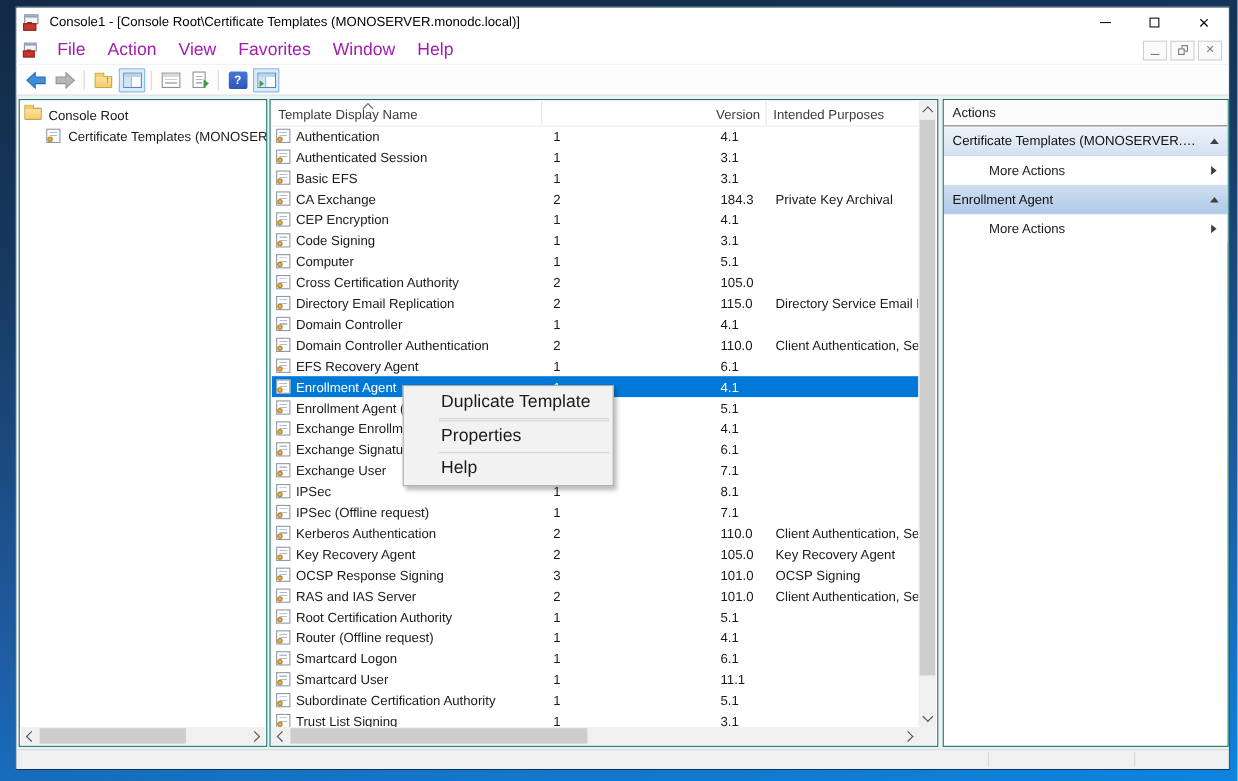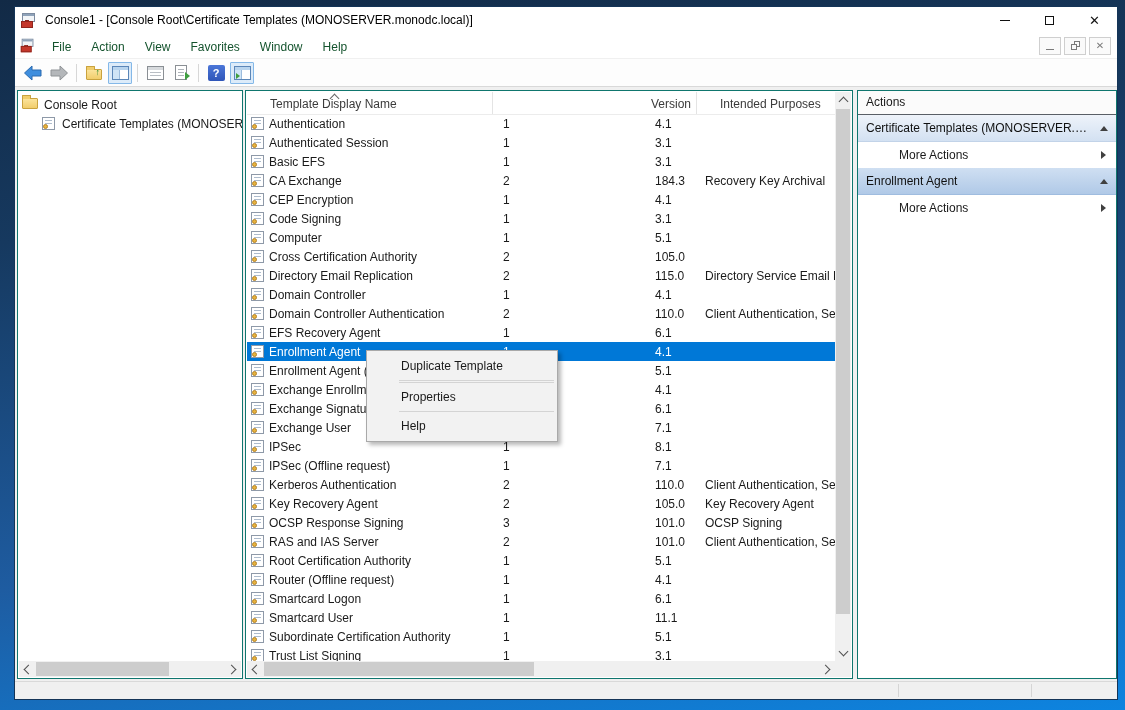--- a/index.html
+++ b/index.html
@@ -23,21 +23,21 @@
   .mmc-icon .box::before{content:"";position:absolute;left:3px;top:-2px;width:4px;height:2px;border:1px solid #8f251d;border-bottom:none;box-sizing:border-box}
   .title-text{font-size:12px;color:#000;white-space:nowrap;overflow:hidden}
   .tb-controls{margin-left:auto;display:flex;height:100%}
   .tb-btn{width:45px;height:100%;display:flex;align-items:center;justify-content:center;color:#111}
   .glyph-min{width:10px;height:1px;background:#111}
   .glyph-max{width:9px;height:9px;border:1px solid #111;box-sizing:border-box}
   .glyph-close{font-size:13px;line-height:13px;color:#111}
   
   .menubar{height:25px;background:#ffffff;display:flex;align-items:center;flex:0 0 auto;border-bottom:1px solid #f0f0f0}
   .menubar .mmc-icon{transform:scale(.9);margin:0 6px 0 5px}
-  .menu-item{font-size:12px;color:#14532d;padding:3px 10px;white-space:nowrap}
+  .menu-item{font-size:16px;color:#a21caf;padding:3px 10px;white-space:nowrap}
   .mdi-controls{margin-left:auto;display:flex;gap:3px;margin-right:6px}
   .mdi-btn{width:22px;height:18px;border:1px solid #cfcfcf;background:#fafafa;display:flex;align-items:center;justify-content:center;color:#7a7a7a;box-sizing:border-box}
   .mdi-min{width:8px;height:1px;background:#7a7a7a;margin-top:7px}
   .mdi-restore{position:relative;width:9px;height:9px}
   .mdi-restore::before{content:"";position:absolute;right:0;top:0;width:6px;height:6px;border:1px solid #7a7a7a;box-sizing:border-box}
   .mdi-restore::after{content:"";position:absolute;left:0;bottom:0;width:6px;height:6px;border:1px solid #7a7a7a;background:#fafafa;box-sizing:border-box}
   .mdi-close{font-size:10px;line-height:10px;font-weight:bold}
   
   .toolbar{height:27px;background:#fdfdfd;border-bottom:1px solid #d9d9d9;display:flex;align-items:center;padding-left:6px;flex:0 0 auto}
   .tool{width:24px;height:22px;display:flex;align-items:center;justify-content:center;border:1px solid transparent;border-radius:1px;margin-right:2px;box-sizing:border-box}
@@ -65,21 +65,21 @@
   #list-pane{left:230px;width:608px}
   #actions-pane{left:842px;width:260px}
   
   .tree-item{height:19px;display:flex;align-items:center;font-size:12px;color:#1a1a1a;white-space:nowrap;overflow:hidden}
   .tree-item .folder-ico{margin:0 6px 2px 0;flex:0 0 auto}
   .cticon{position:relative;width:13px;height:13px;border:1px solid #8e99a8;background:#fff;box-sizing:border-box;flex:0 0 auto;display:inline-block}
   .cticon::before{content:"";position:absolute;left:2px;right:2px;top:2px;height:6px;background:repeating-linear-gradient(#aebccd 0 1px,transparent 1px 3px)}
   .cticon::after{content:"";position:absolute;left:0;bottom:0;width:5px;height:5px;border-radius:50%;background:#e8b33c;border:1px solid #b4832a;box-sizing:border-box}
   
   .lv-header{position:absolute;left:1px;right:17px;top:1px;height:22px;background:#fff;border-bottom:1px solid #ececec;font-size:12px;color:#3b3b3b}
-  .hcell{position:absolute;top:0;height:22px;line-height:24px;padding-left:23px;border-right:1px solid #e4e4e4;box-sizing:border-box;white-space:nowrap;overflow:hidden}
+  .hcell{position:absolute;top:0;height:22px;line-height:24px;padding-left:6px;border-right:1px solid #e4e4e4;box-sizing:border-box;white-space:nowrap;overflow:hidden}
   .sort-chev{position:absolute;left:84px;top:3px;width:6px;height:6px;border-left:1px solid #666;border-top:1px solid #666;transform:rotate(45deg)}
   .lv-rows{position:absolute;left:1px;right:17px;top:23px;bottom:17px;overflow:hidden}
   .lv-row{height:19px;display:grid;grid-template-columns:18px 228px 150px 54px 1fr;align-items:center;font-size:12px;color:#1a1a1a;padding-left:4px}
   .lv-row .c{white-space:nowrap;overflow:hidden}
   .lv-row .schema{padding-left:6px}
   .lv-row .ver{padding-left:8px}
   .lv-row .purp{padding-left:4px}
   .lv-row.sel{background:#0078d7;color:#fff}
   
   .vscroll{position:absolute;top:1px;right:1px;bottom:17px;width:16px;background:#f0f0f0}
@@ -102,21 +102,21 @@
   .ap-section-hd .lbl{overflow:hidden;text-overflow:ellipsis;flex:1 1 auto}
   .tri-up{width:0;height:0;border-left:4px solid transparent;border-right:4px solid transparent;border-bottom:5px solid #404040;margin-left:6px;flex:0 0 auto}
   .ap-item{height:26px;display:flex;align-items:center;font-size:12px;color:#1a1a1a;padding:0 10px 0 41px;background:#fff}
   .ap-item .lbl{flex:1 1 auto}
   .tri-right{width:0;height:0;border-top:4px solid transparent;border-bottom:4px solid transparent;border-left:5px solid #404040;flex:0 0 auto}
   
   .statusbar{height:17px;background:#f0f0f0;border-top:1px solid #d9d9d9;position:relative;flex:0 0 auto}
   .sb-sep{position:absolute;top:2px;bottom:2px;width:1px;background:#d5d5d5}
   
   .ctx{position:absolute;left:366px;top:350px;width:192px;background:#f2f2f2;border:1px solid #a9a9a9;box-shadow:3px 3px 4px rgba(0,0,0,.28);box-sizing:border-box;padding:2px 0;z-index:50}
-  .ctx-item{height:26px;line-height:26px;font-size:12px;color:#1a1a1a;padding-left:34px;position:relative;white-space:nowrap}
+  .ctx-item{height:26px;line-height:26px;font-size:16px;color:#1a1a1a;padding-left:34px;position:relative;white-space:nowrap}
   .ctx-item.bold{font-weight:normal}
   .ctx-item .sub{position:absolute;right:12px;top:9px}
   .ctx-sep{height:1px;background:#d4d4d4;margin:1px 3px 1px 32px}
 </style>
 </head>
 <body>
 
 <div class="window">
 
   <div class="titlebar">
@@ -253,21 +253,21 @@
             <span class="c name">Basic EFS</span>
             <span class="c schema">1</span>
             <span class="c ver">3.1</span>
             <span class="c purp"></span>
           </div>
           <div class="lv-row">
             <span class="cticon"></span>
             <span class="c name">CA Exchange</span>
             <span class="c schema">2</span>
             <span class="c ver">184.3</span>
-            <span class="c purp">Recovery Key Archival</span>
+            <span class="c purp">Private Key Archival</span>
           </div>
           <div class="lv-row">
             <span class="cticon"></span>
             <span class="c name">CEP Encryption</span>
             <span class="c schema">1</span>
             <span class="c ver">4.1</span>
             <span class="c purp"></span>
           </div>
           <div class="lv-row">
             <span class="cticon"></span>

